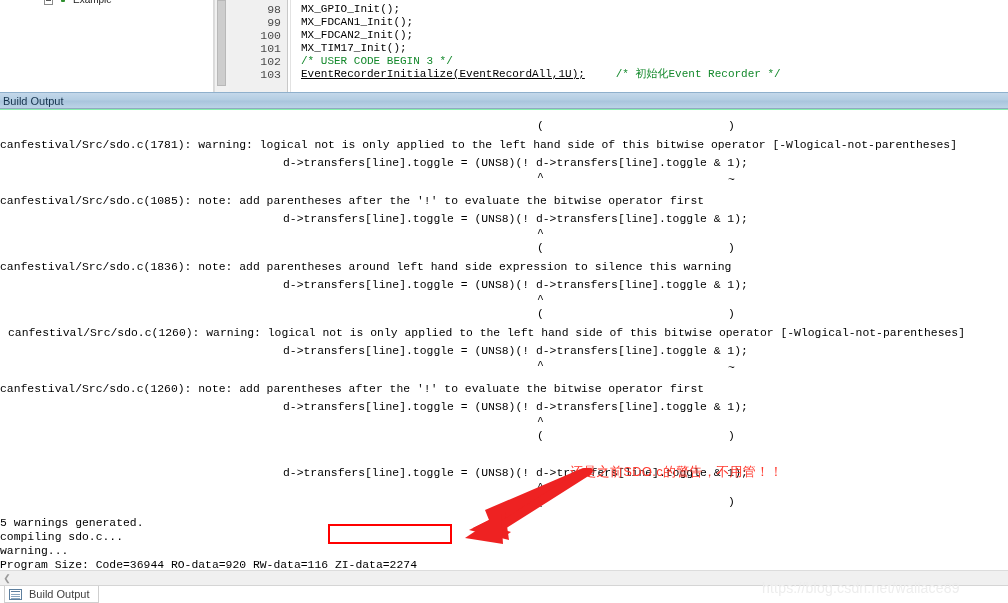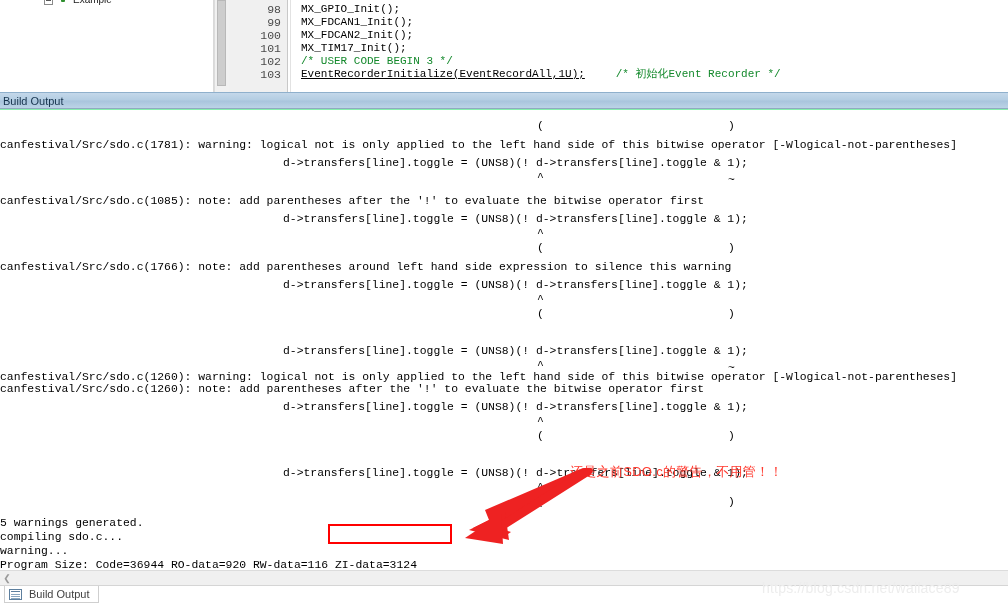--- a/index.html
+++ b/index.html
@@ -374,42 +374,42 @@
         <div class="log-line" style="top: 9px; left: 728px;">)</div>
         <div class="log-line" style="top: 28px; left: 0px;">canfestival/Src/sdo.c(1781): warning: logical not is only applied to the left hand side of this bitwise operator [-Wlogical-not-parentheses]</div>
         <div class="log-line" style="top: 46px; left: 283px;">d-&gt;transfers[line].toggle = (UNS8)(! d-&gt;transfers[line].toggle &amp; 1);</div>
         <div class="log-line" style="top: 60px; left: 537px;">^</div>
         <div class="log-line" style="top: 63px; left: 728px;">~</div>
         <div class="log-line" style="top: 84px; left: 0px;">canfestival/Src/sdo.c(1085): note: add parentheses after the '!' to evaluate the bitwise operator first</div>
         <div class="log-line" style="top: 102px; left: 283px;">d-&gt;transfers[line].toggle = (UNS8)(! d-&gt;transfers[line].toggle &amp; 1);</div>
         <div class="log-line" style="top: 116px; left: 537px;">^</div>
         <div class="log-line" style="top: 131px; left: 537px;">(</div>
         <div class="log-line" style="top: 131px; left: 728px;">)</div>
-        <div class="log-line" style="top: 150px; left: 0px;">canfestival/Src/sdo.c(1766): note: add parentheses around left hand side expression to silence this warning</div>
+        <div class="log-line" style="top: 150px; left: 0px;">canfestival/Src/sdo.c(1836): note: add parentheses around left hand side expression to silence this warning</div>
         <div class="log-line" style="top: 168px; left: 283px;">d-&gt;transfers[line].toggle = (UNS8)(! d-&gt;transfers[line].toggle &amp; 1);</div>
         <div class="log-line" style="top: 182px; left: 537px;">^</div>
         <div class="log-line" style="top: 197px; left: 537px;">(</div>
         <div class="log-line" style="top: 197px; left: 728px;">)</div>
-        <div class="log-line" style="top: 216px; left: 0px; margin-top: 44px;">canfestival/Src/sdo.c(1260): warning: logical not is only applied to the left hand side of this bitwise operator [-Wlogical-not-parentheses]</div>
+        <div class="log-line" style="top: 216px; left: 8px;">canfestival/Src/sdo.c(1260): warning: logical not is only applied to the left hand side of this bitwise operator [-Wlogical-not-parentheses]</div>
         <div class="log-line" style="top: 234px; left: 283px;">d-&gt;transfers[line].toggle = (UNS8)(! d-&gt;transfers[line].toggle &amp; 1);</div>
         <div class="log-line" style="top: 248px; left: 537px;">^</div>
         <div class="log-line" style="top: 251px; left: 728px;">~</div>
         <div class="log-line" style="top: 272px; left: 0px;">canfestival/Src/sdo.c(1260): note: add parentheses after the '!' to evaluate the bitwise operator first</div>
         <div class="log-line" style="top: 290px; left: 283px;">d-&gt;transfers[line].toggle = (UNS8)(! d-&gt;transfers[line].toggle &amp; 1);</div>
         <div class="log-line" style="top: 304px; left: 537px;">^</div>
         <div class="log-line" style="top: 319px; left: 537px;">(</div>
         <div class="log-line" style="top: 319px; left: 728px;">)</div>
         <div class="log-line" style="top: 356px; left: 283px;">d-&gt;transfers[line].toggle = (UNS8)(! d-&gt;transfers[line].toggle &amp; 1);</div>
         <div class="log-line" style="top: 370px; left: 537px;">^</div>
         <div class="log-line" style="top: 385px; left: 537px;">(</div>
         <div class="log-line" style="top: 385px; left: 728px;">)</div>
         <div class="log-line" style="top: 406px; left: 0px;">5 warnings generated.</div>
         <div class="log-line" style="top: 420px; left: 0px;">compiling sdo.c...</div>
         <div class="log-line" style="top: 434px; left: 0px;">warning...</div>
-        <div class="log-line" style="top: 448px; left: 0px;">Program Size: Code=36944 RO-data=920 RW-data=116 ZI-data=3124</div>
+        <div class="log-line" style="top: 448px; left: 0px;">Program Size: Code=36944 RO-data=920 RW-data=116 ZI-data=2274</div>
       </div>
   </div>
 
   <div id="bo-hscroll">
     <div class="hs-left">❮</div>
     <div class="hs-track"></div>
   </div>
 
   <div id="tabstrip">
     <div id="tab-build-output">

